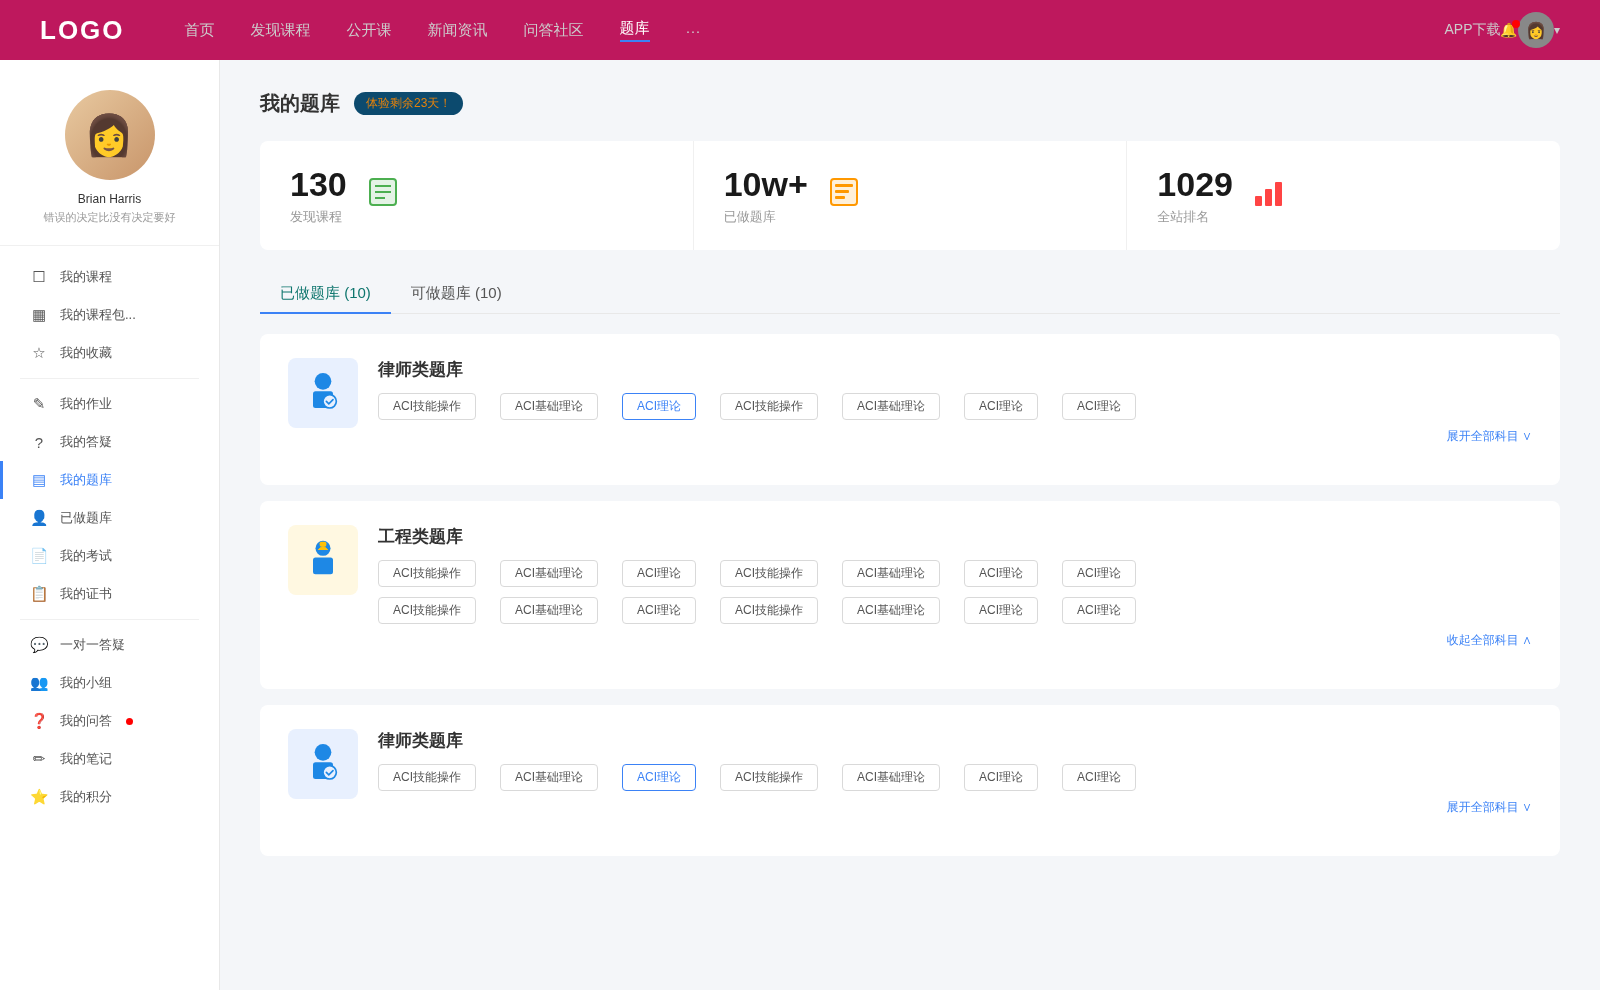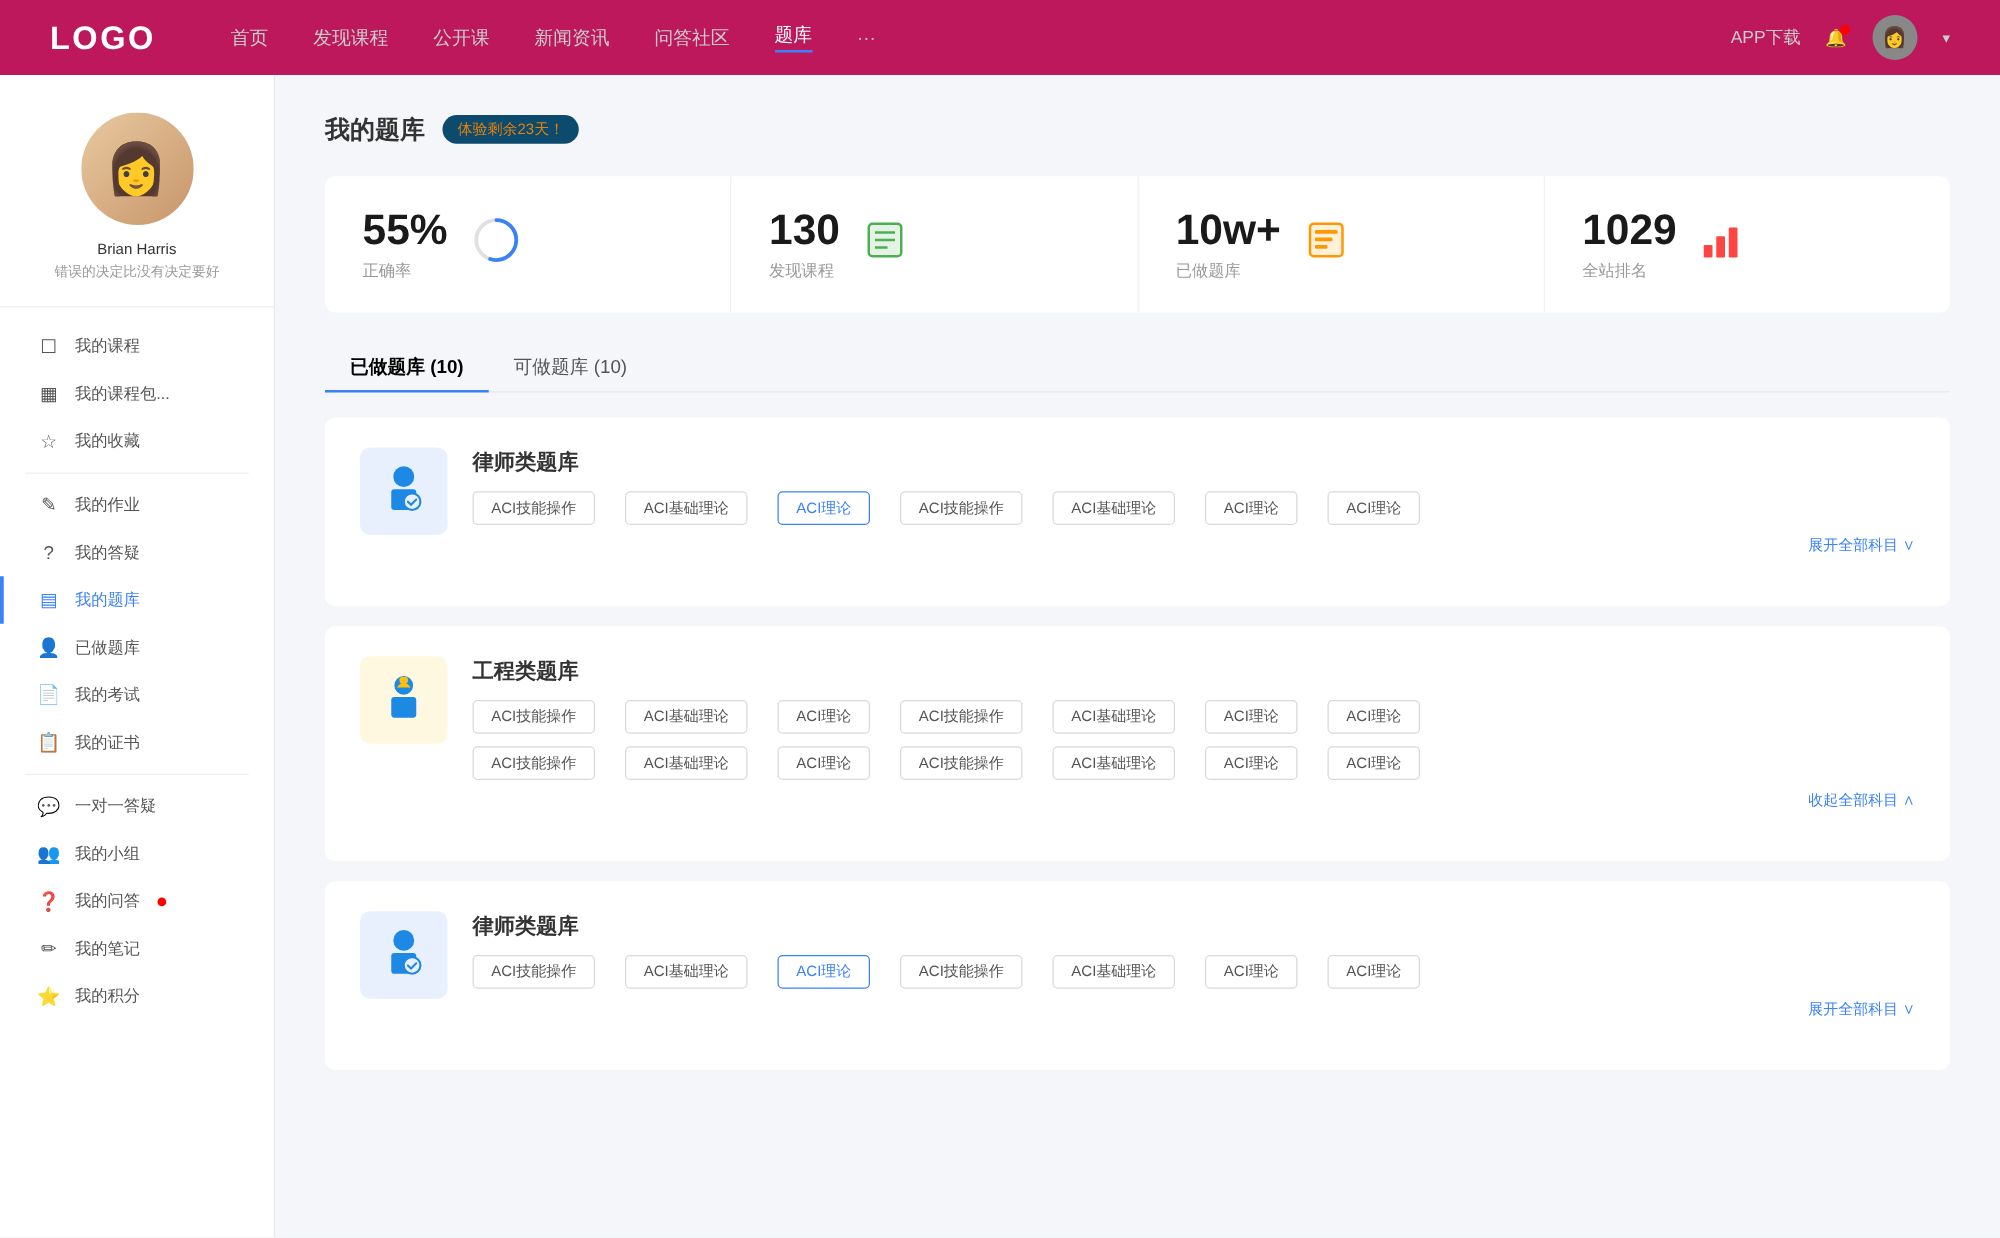--- a/index.html
+++ b/index.html
@@ -36,21 +36,20 @@
       cursor: pointer;
     }
     .navbar-nav a.active {
       color: white;
       border-bottom: 2px solid #3b82f6;
       padding-bottom: 2px;
     }
     .navbar-right {
       display: flex;
       align-items: center;
-      gap: 20px;
       color: white;
       font-size: 14px;
     }
     .app-download {
       color: #ccc;
       font-size: 14px;
       cursor: pointer;
     }
     .bell-icon {
       position: relative;
@@ -224,22 +223,22 @@
       border-bottom: 1px solid #e8e8e8;
     }
     .tab-item {
       padding: 10px 20px;
       font-size: 15px;
       cursor: pointer;
       color: #555;
       position: relative;
     }
     .tab-item.active {
-      color: #000000;
-      font-weight: 700;
+      color: #0f766e;
+      font-weight: 400;
     }
     .tab-item.active::after {
       content: '';
       position: absolute;
       bottom: -1px; left: 0; right: 0;
       height: 2px;
       background: #3b82f6;
     }
 
     
@@ -413,32 +412,20 @@
   <main class="main-content">
 
     <div class="page-header">
       <span class="page-title">我的题库</span>
       <span class="trial-badge">体验剩余23天！</span>
     </div>
 
     <div class="stats-row">
       <div class="stat-item">
         <div>
-          <div class="stat-value">55%</div>
-          <div class="stat-label">正确率</div>
-        </div>
-        <div class="stat-icon">
-          <svg width="38" height="38" viewBox="0 0 38 38">
-            <circle cx="19" cy="19" r="16" fill="none" stroke="#e0e0e0" stroke-width="3"></circle>
-            <circle cx="19" cy="19" r="16" fill="none" stroke="#3b82f6" stroke-width="3" stroke-dasharray="55 45" stroke-dashoffset="25" stroke-linecap="round"></circle>
-          </svg>
-        </div>
-      </div>
-      <div class="stat-item">
-        <div>
           <div class="stat-value">130</div>
           <div class="stat-label">发现课程</div>
         </div>
         <div class="stat-icon">
           <svg width="32" height="32" viewBox="0 0 32 32">
             <rect x="3" y="3" width="26" height="26" rx="3" fill="#4caf50" opacity="0.15"></rect>
             <rect x="3" y="3" width="26" height="26" rx="3" fill="none" stroke="#4caf50" stroke-width="2"></rect>
             <line x1="8" y1="10" x2="24" y2="10" stroke="#4caf50" stroke-width="2"></line>
             <line x1="8" y1="16" x2="24" y2="16" stroke="#4caf50" stroke-width="2"></line>
             <line x1="8" y1="22" x2="18" y2="22" stroke="#4caf50" stroke-width="2"></line>

